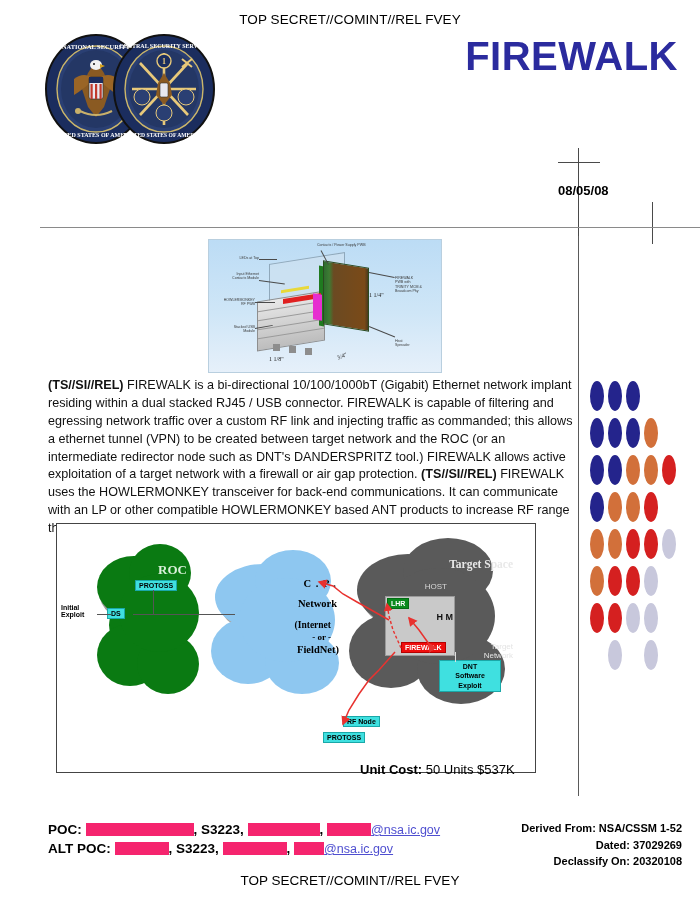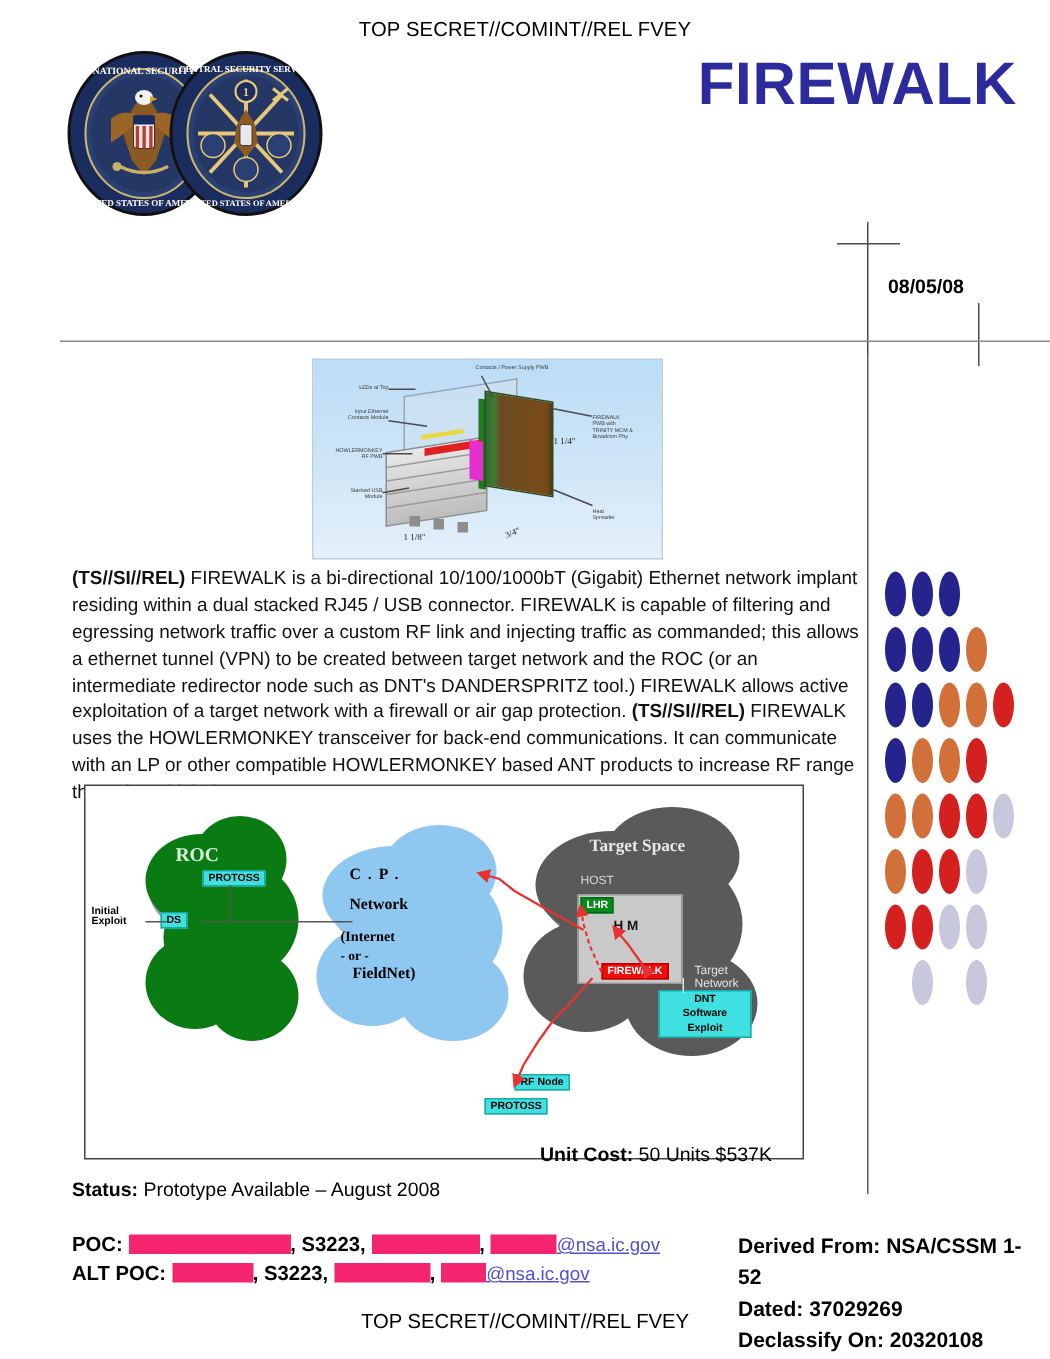--- a/index.html
+++ b/index.html
@@ -26,21 +26,21 @@
   .title .main{font-size:40px;font-weight:bold;color:#2b2b9e;line-height:1.02;
                letter-spacing:.5px;}
   .title .sub{font-size:25px;color:#111;margin-top:6px;line-height:1.05;}
 
   
   .vrule{position:absolute;left:578px;top:148px;width:1px;height:88px;background:#4a4a4a;}
   .vrule2{position:absolute;left:578px;top:236px;width:1px;height:560px;background:#5a5a5a;}
   .crop-h1{position:absolute;left:558px;top:162px;width:42px;height:1px;background:#4a4a4a;}
   .crop-h2{position:absolute;left:40px;top:227px;width:660px;height:1px;background:#8a8a8a;}
   .crop-v2{position:absolute;left:652px;top:202px;width:1px;height:42px;background:#4a4a4a;}
-  .date{position:absolute;left:592px;top:183px;font-size:13px;font-weight:bold;}
+  .date{position:absolute;left:558px;top:183px;font-size:13px;font-weight:bold;}
 
   
   .para{position:absolute;font-size:12.6px;line-height:1.42;color:#111;}
   .para b{font-weight:bold;}
   #p1{left:48px;top:172px;width:520px;}
   #p2{left:48px;top:377px;width:525px;}
 
   
   .hw{position:absolute;left:208px;top:239px;width:232px;height:132px;
       background:linear-gradient(180deg,#bcdcf5 0%,#cfe6f7 55%,#e6f0fa 100%);
@@ -69,21 +69,21 @@
      background:#e62ed0;transform:skewY(9deg);}
   .dev-yel{position:absolute;left:72px;top:48px;width:28px;height:3px;
      background:#e8d83a;transform:skewY(-9deg);}
   .dev-foot{position:absolute;background:#8d8d8d;width:7px;height:7px;}
 
   
   .net{position:absolute;left:56px;top:523px;width:478px;height:248px;
        background:#fff;border:1px solid #444;}
   .cloud{position:absolute;}
   .cloud .b{position:absolute;border-radius:50%;}
-  .cloudtxt{position:absolute;text-align:left;font-family:"Liberation Serif",serif;}
+  .cloudtxt{position:absolute;text-align:right;font-family:"Liberation Serif",serif;}
   .tagbox{position:absolute;font-size:7px;font-weight:bold;padding:1px 3px;
           font-family:"Liberation Sans",sans-serif;white-space:nowrap;}
   .tag-cyan{background:#3fe0e0;color:#000;border:1px solid #1aa8a8;}
   .tag-green{background:#0a8a1e;color:#fff;border:1px solid #046b14;}
   .tag-red{background:#ef0d0d;color:#fff;border:1px solid #b50000;}
   .legend{position:absolute;left:12px;top:196px;font-size:6.6px;color:#000;
           line-height:1.55;font-weight:bold;}
   .legend .h{font-size:7.2px;}
   .wire{position:absolute;background:#555;height:1.4px;}
   .host{position:absolute;background:#c9c9c9;border:1px solid #9a9a9a;}
@@ -99,22 +99,22 @@
   .status b,.cost b{font-weight:bold;}
 
   
   .poc{position:absolute;left:48px;top:820px;font-size:13.5px;font-weight:bold;
        line-height:1.52;}
   .poc .row{white-space:nowrap;display:block;height:19px;}
   .redact{display:inline-block;background:#f5246e;height:13px;vertical-align:-2px;}
   .mail{color:#4f4fd0;text-decoration:underline;font-weight:normal;font-size:12.5px;}
 
   
-  .derived{position:absolute;left:492px;top:820px;width:190px;text-align:left;
-           font-size:14px;font-weight:bold;line-height:1.5;}
+  .derived{position:absolute;left:492px;top:820px;width:190px;text-align:right;
+           font-size:11px;font-weight:bold;line-height:1.5;}
 </style>
 </head>
 <body>
 
 <div class="page">
 
   <div class="class-top">TOP SECRET//COMINT//REL FVEY</div>
 
   <div class="seals">
     <div class="seal seal-nsa">
@@ -356,23 +356,20 @@
         <div class="ov" style="left: 18px; background: rgb(213, 32, 32);"></div>
         <div class="ov" style="left: 36px; background: rgb(200, 200, 220);"></div>
         <div class="ov" style="left: 54px; background: rgb(200, 200, 220);"></div>
       </div>
       <div class="ovrow" style="top: 259px;">
         <div class="ov" style="left: 18px; background: rgb(200, 200, 220);"></div>
         <div class="ov" style="left: 54px; background: rgb(200, 200, 220);"></div>
       </div>
     </div>
 
-  <div class="status">
-    <b>Status:</b><span> Prototype Available – August 2008</span>
-  </div>
   <div class="cost">
     <b>Unit Cost:</b><span> 50 Units  $537K</span>
   </div>
 
   <div class="poc">
     <span class="row">
       <span>POC:</span>
       <span class="redact" style="width:108px"></span><span>, S3223,</span>
       <span class="redact" style="width:72px"></span>,
       <span class="redact" style="width:44px"></span><a class="mail" href="#">@nsa.ic.gov</a>

